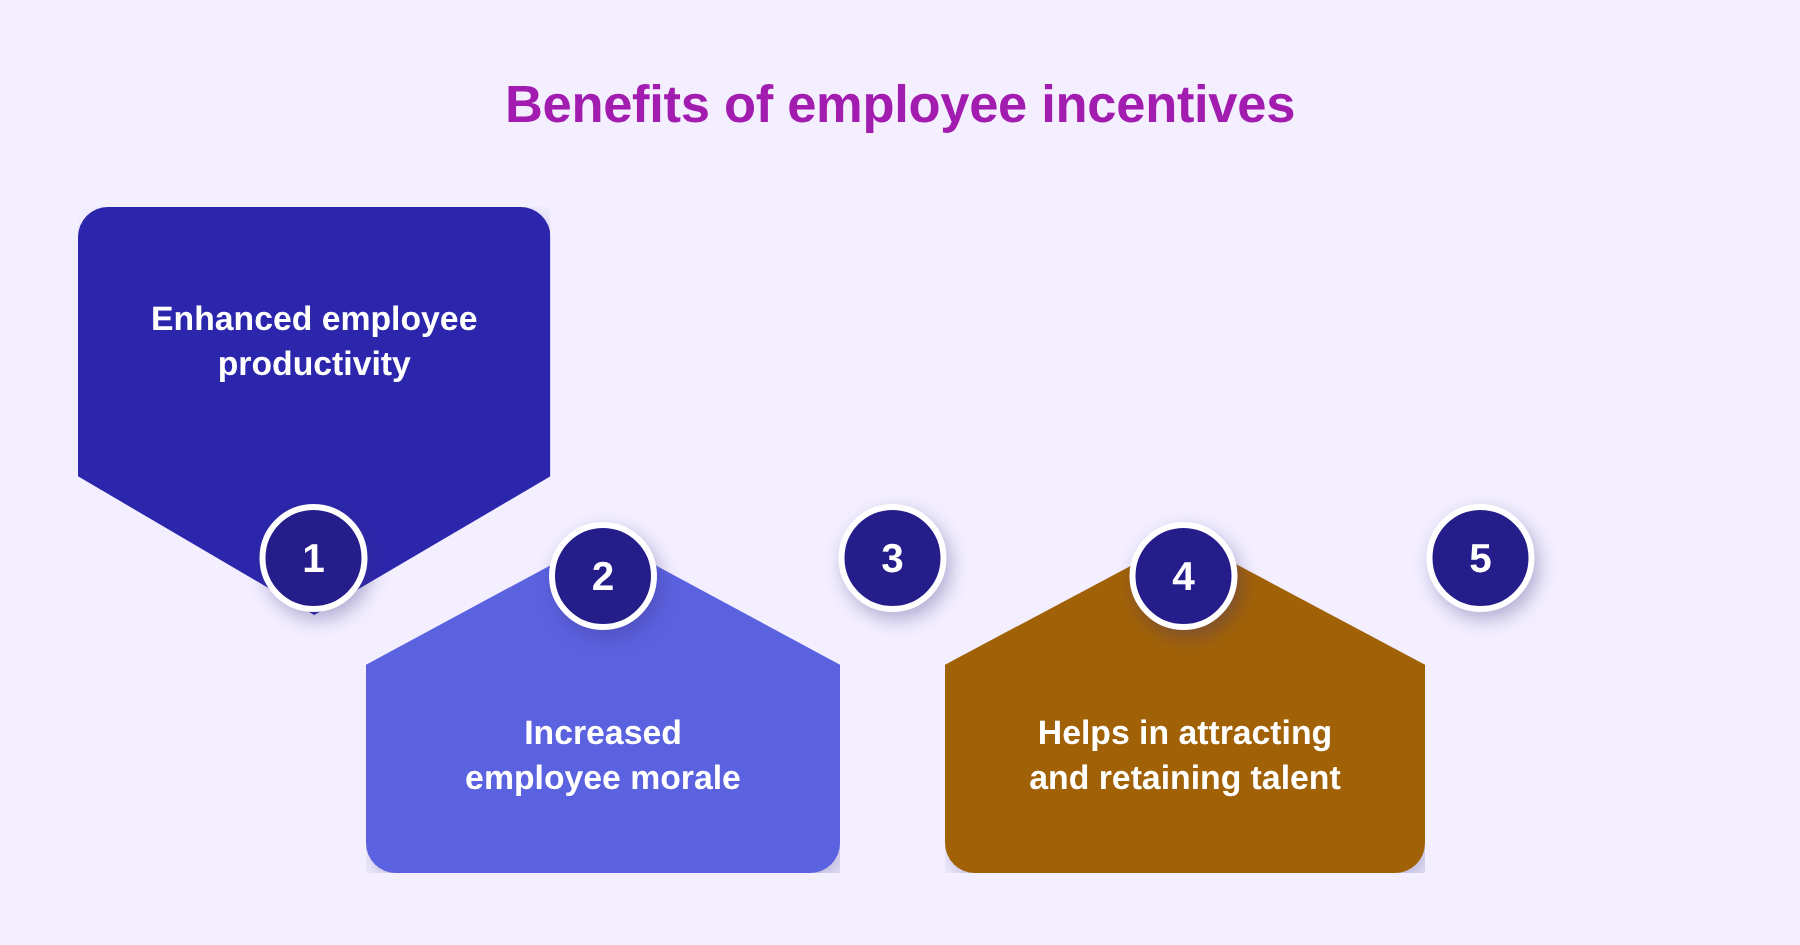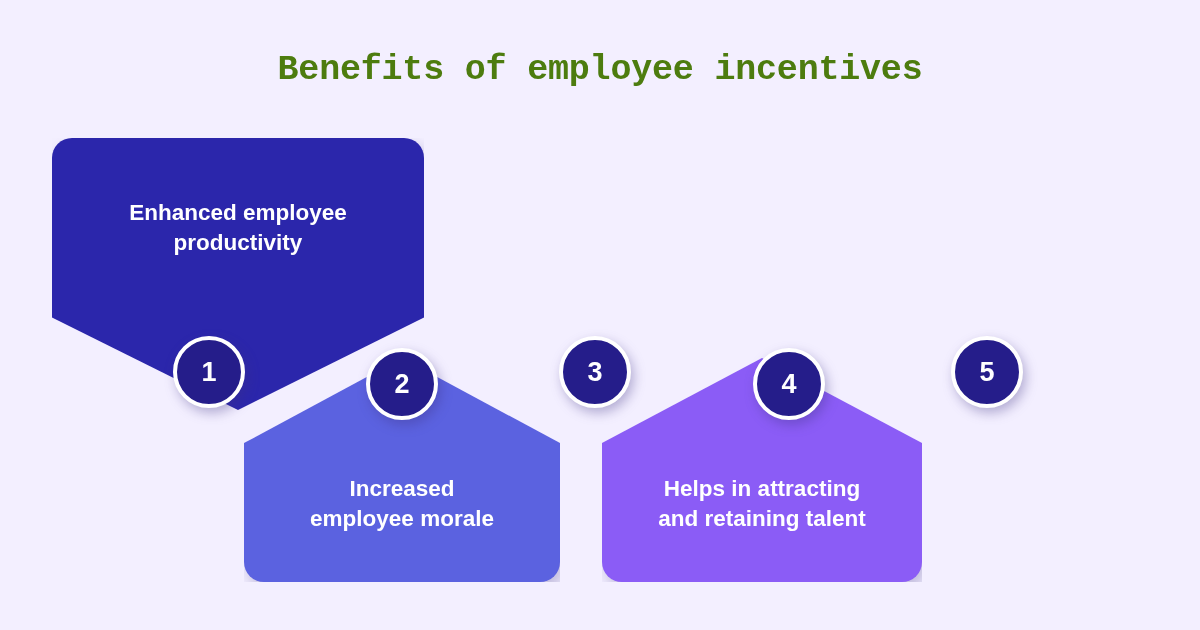--- a/index.html
+++ b/index.html
@@ -63,36 +63,36 @@
     justify-content:center;
     color:#ffffff;
     font-size:27px;
     font-weight:bold;
     filter:drop-shadow(3px 5px 6px rgba(60,50,130,0.35));
   }
 </style>
 </head>
 <body style="background: rgb(243, 239, 255);">
 
-<div id="page-title" style="color: #4d7c0f; font-family: Liberation Mono, monospace;">Benefits of employee incentives</div>
+<div id="page-title" style="color: #a21caf;">Benefits of employee incentives</div>
 
 <div id="board">
 
-  <div class="card down" style="left: 52px; width: 372px; background: rgb(43, 38, 171);">
+  <div class="card down" style="left: 52px; width: 315px; background: rgb(43, 38, 171);">
     <div class="label">Enhanced employee
 productivity</div>
   </div>
 
   <div class="card up" style="left: 244px; width: 316px; background: rgb(91, 98, 224);">
     <div class="label">Increased
 employee morale</div>
   </div>
 
 
-  <div class="card up" style="left: 602px; width: 320px; background: #8b5cf6;">
+  <div class="card up" style="left: 630px; width: 320px; background: #a16207;">
     <div class="label">Helps in attracting
 and retaining talent</div>
   </div>
 
 
   <div class="badge" style="left: 173px; top: 336px; background: rgb(37, 29, 138); border-color: rgb(255, 255, 255);">1</div>
   <div class="badge" style="left: 366px; top: 348px; background: rgb(37, 29, 138); border-color: rgb(255, 255, 255);">2</div>
   <div class="badge" style="left: 559px; top: 336px; background: rgb(37, 29, 138); border-color: rgb(255, 255, 255);">3</div>
   <div class="badge" style="left: 753px; top: 348px; background: rgb(37, 29, 138); border-color: rgb(255, 255, 255);">4</div>
   <div class="badge" style="left: 951px; top: 336px; background: rgb(37, 29, 138); border-color: rgb(255, 255, 255);">5</div>

